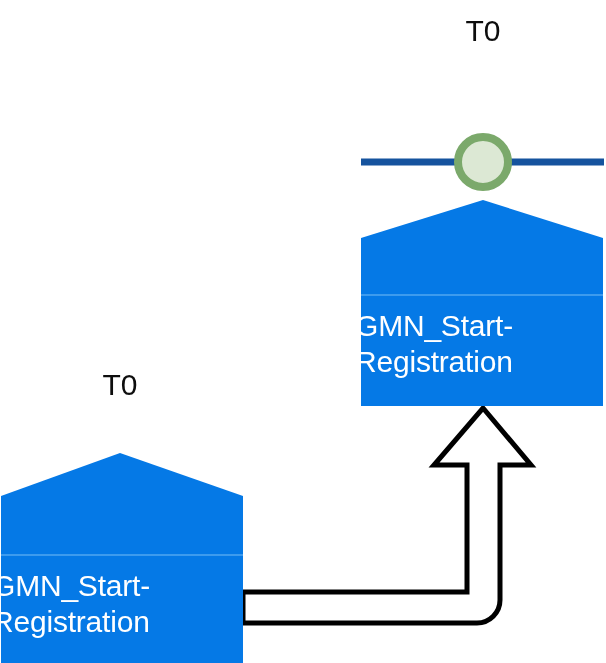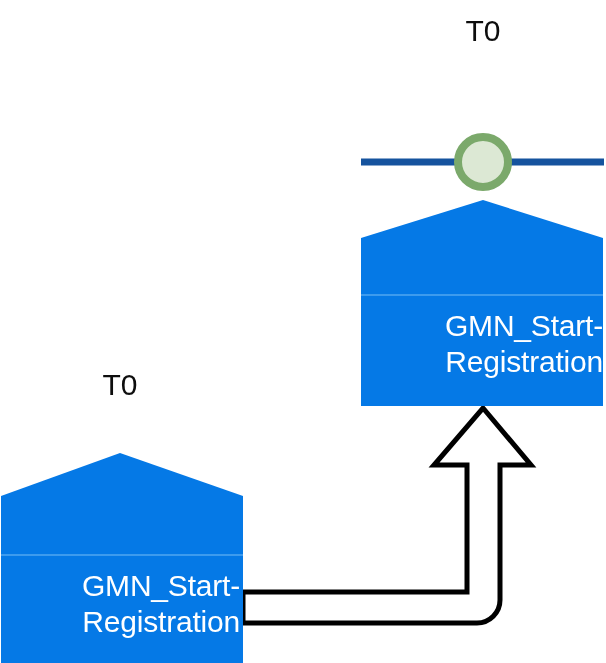--- a/index.html
+++ b/index.html
@@ -25,21 +25,21 @@
     width: 606px;
     height: 663px;
     overflow: visible;
   }
   .node-label {
     position: absolute;
     color: #ffffff;
     font-family: "Liberation Sans", sans-serif;
     font-size: 30px;
     line-height: 36px;
-    text-align: right;
+    text-align: left;
     white-space: pre-line;
     letter-spacing: -0.2px;
     pointer-events: none;
   }
   .time-label {
     position: absolute;
     color: #0d0d0d;
     font-family: "Liberation Sans", sans-serif;
     font-size: 30px;
     line-height: 34px;

